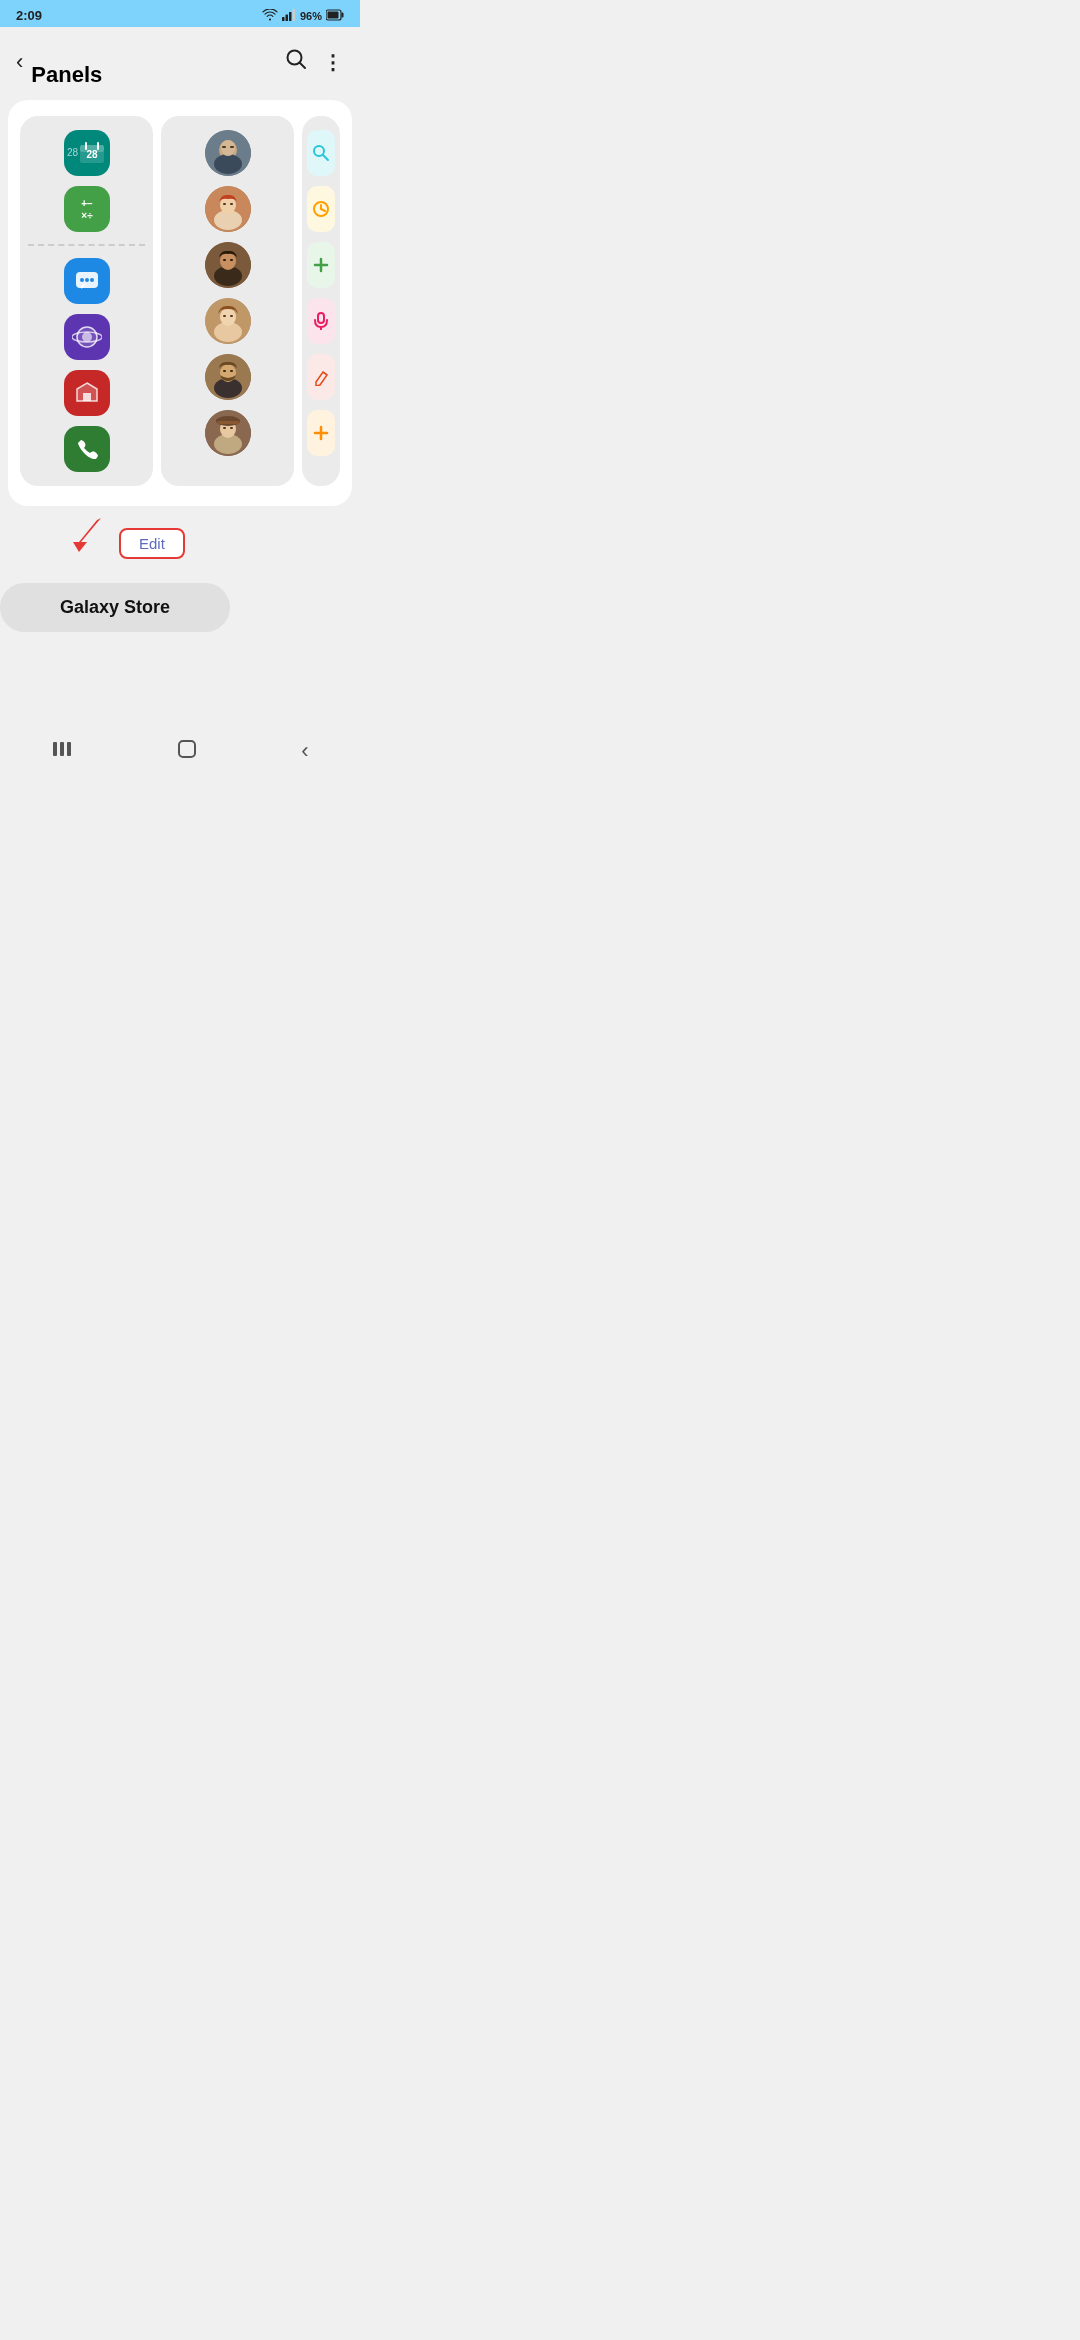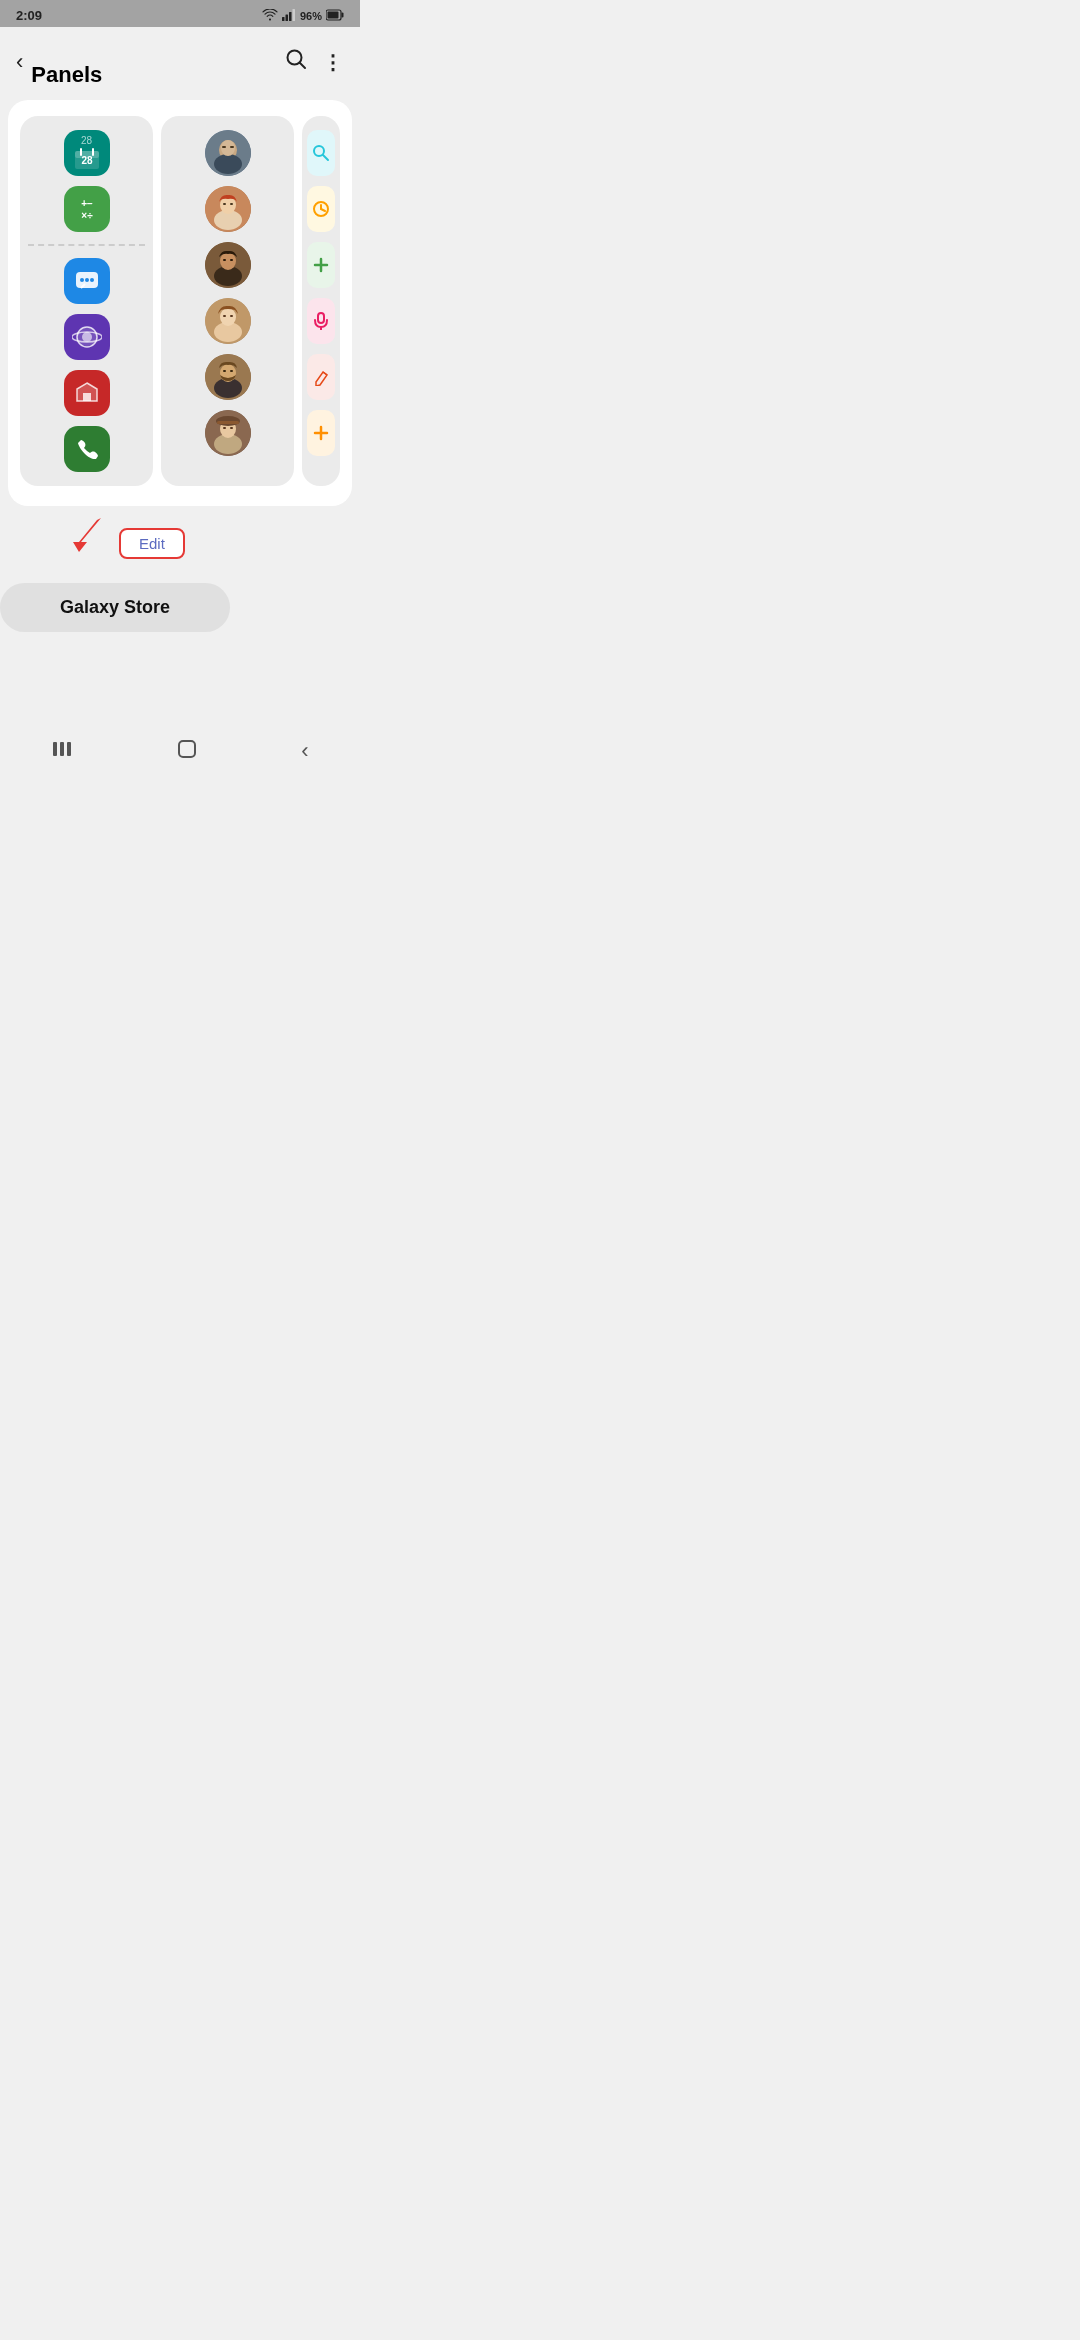--- a/index.html
+++ b/index.html
@@ -12,21 +12,21 @@
       overflow: hidden;
       position: relative;
     }
 
     
     .status-bar {
       display: flex;
       justify-content: space-between;
       align-items: center;
       padding: 8px 16px 4px;
-      background: #a3a3a3;
+      background: #7dd3fc;
     }
     .status-time {
       font-size: 13px;
       font-weight: 600;
       color: #222;
     }
     .status-icons {
       display: flex;
       align-items: center;
       gap: 4px;
@@ -300,21 +300,21 @@
   </div>
 </div>
 
 <div class="main-card">
 
 
   <div class="panels-row">
 
     <div class="panel">
 
-      <div class="app-icon" style="background:#00897b; flex-direction:column; gap:0; font-size:13px;">
+      <div class="app-icon" style="background:#00897b; flex-direction:row; gap:0; font-size:13px;">
         <span style="font-size:10px; color:#a5d6d2; font-weight:400; line-height:1.2;">28</span>
         <svg width="28" height="24" viewBox="0 0 28 24" fill="none">
           <rect x="2" y="4" width="24" height="18" rx="2" fill="rgba(255,255,255,0.15)"></rect>
           <rect x="2" y="4" width="24" height="7" rx="2" fill="rgba(255,255,255,0.2)"></rect>
           <text x="14" y="17" text-anchor="middle" fill="white" font-size="10" font-weight="700">28</text>
           <line x1="8" y1="2" x2="8" y2="8" stroke="white" stroke-width="2" stroke-linecap="round"></line>
           <line x1="20" y1="2" x2="20" y2="8" stroke="white" stroke-width="2" stroke-linecap="round"></line>
         </svg>
       </div>
 

